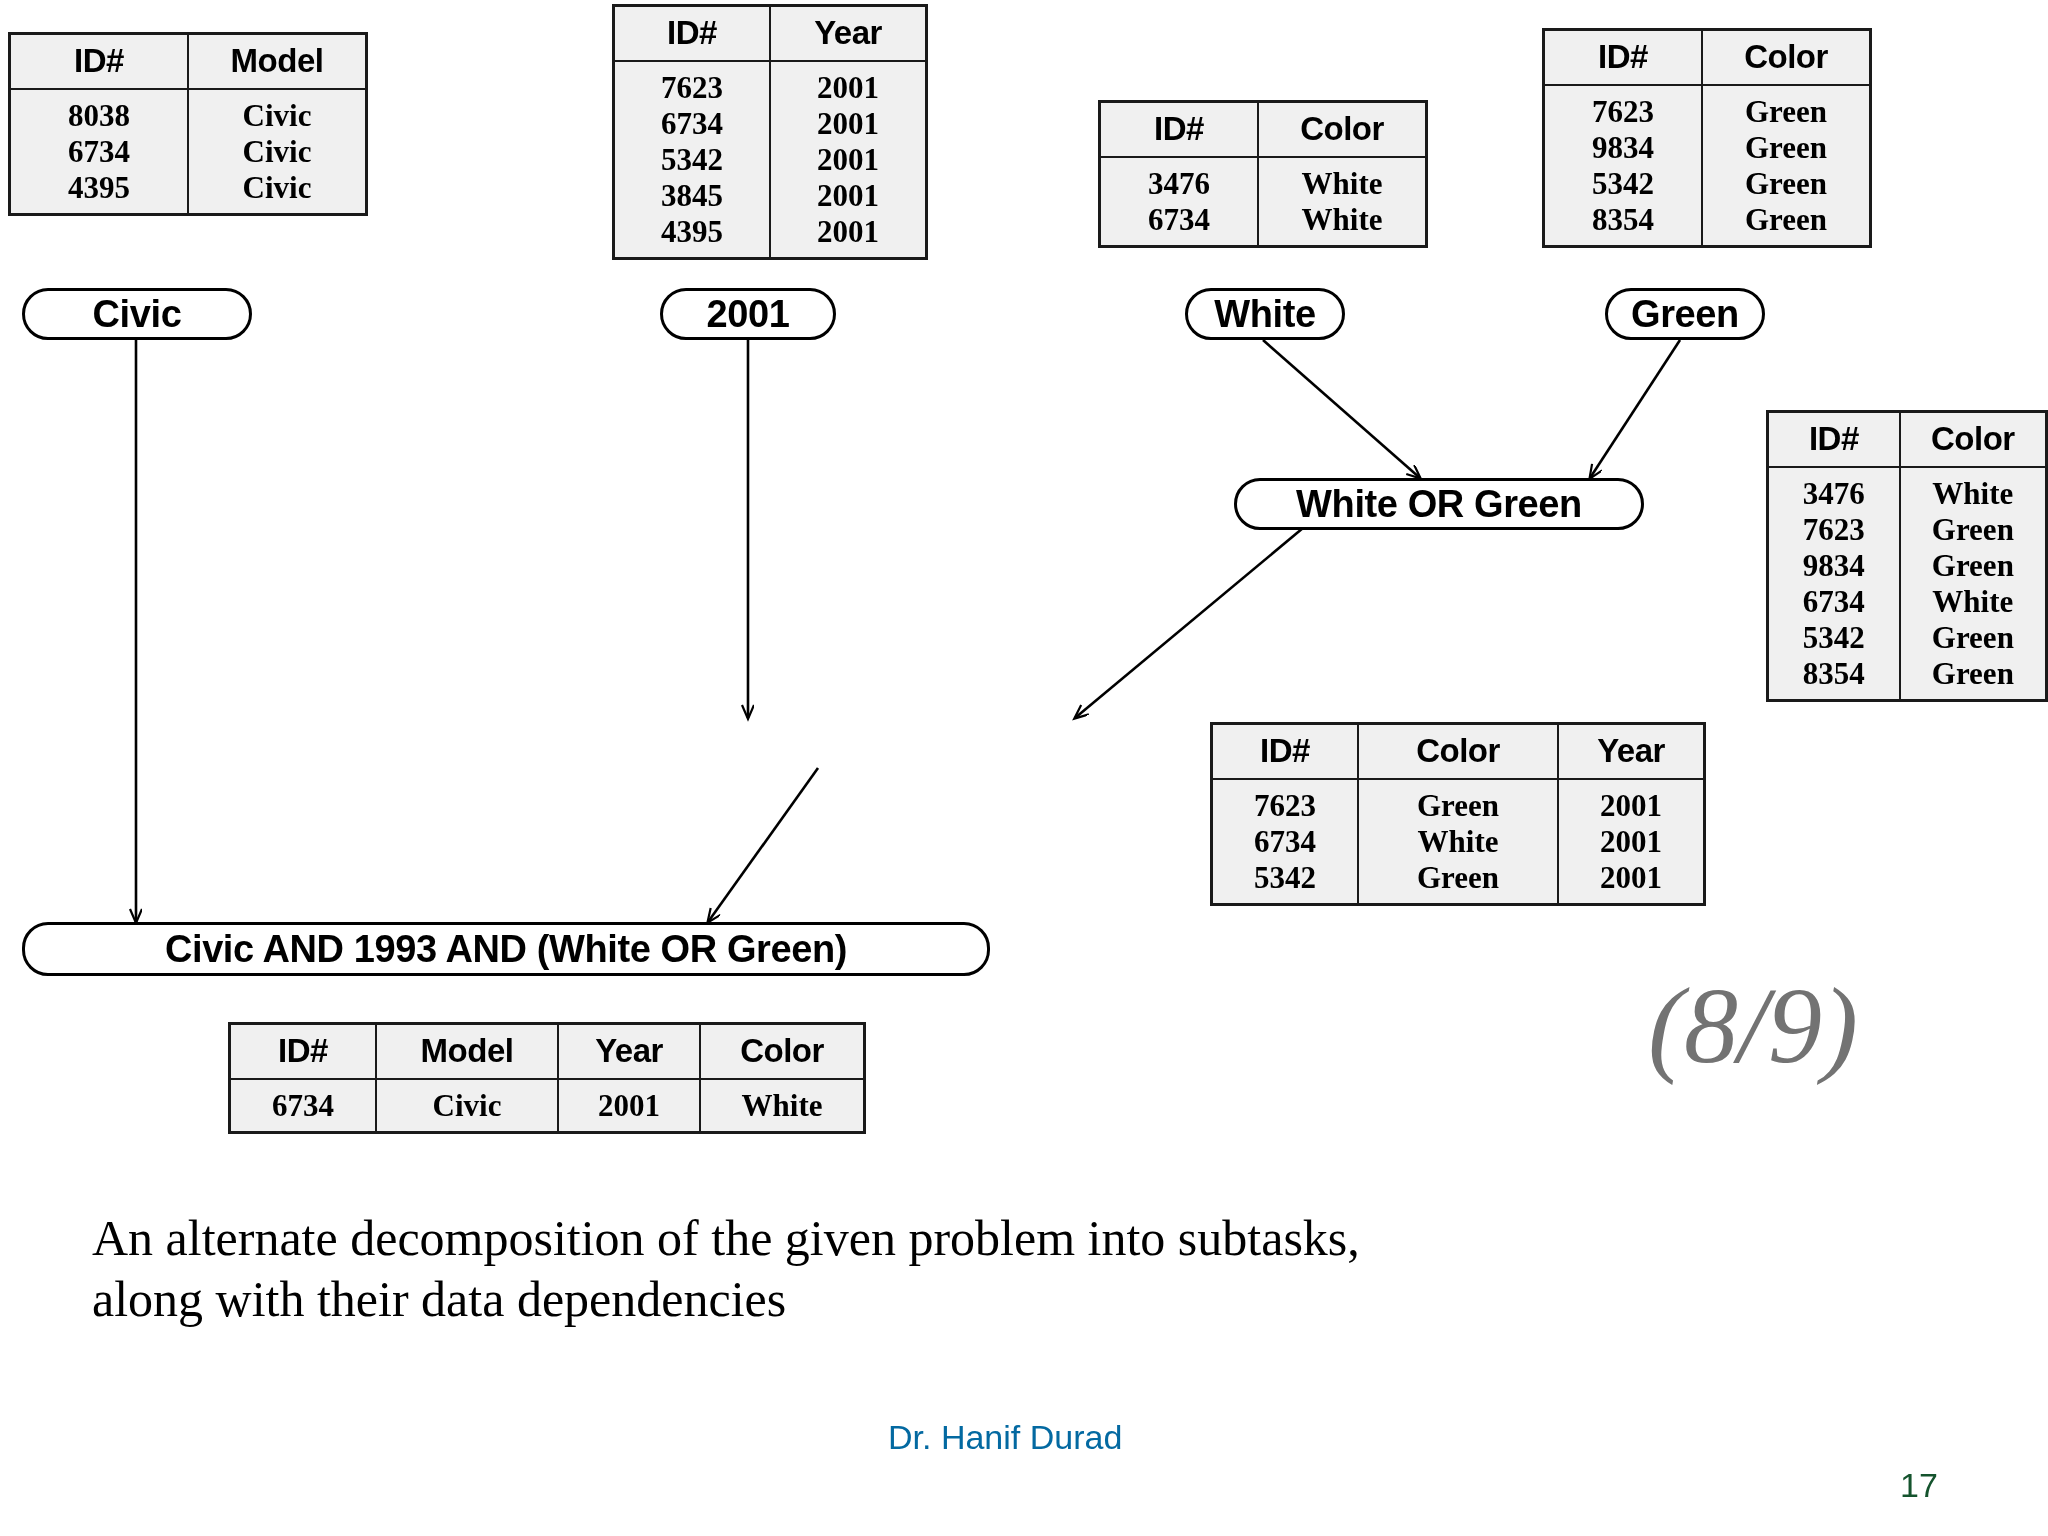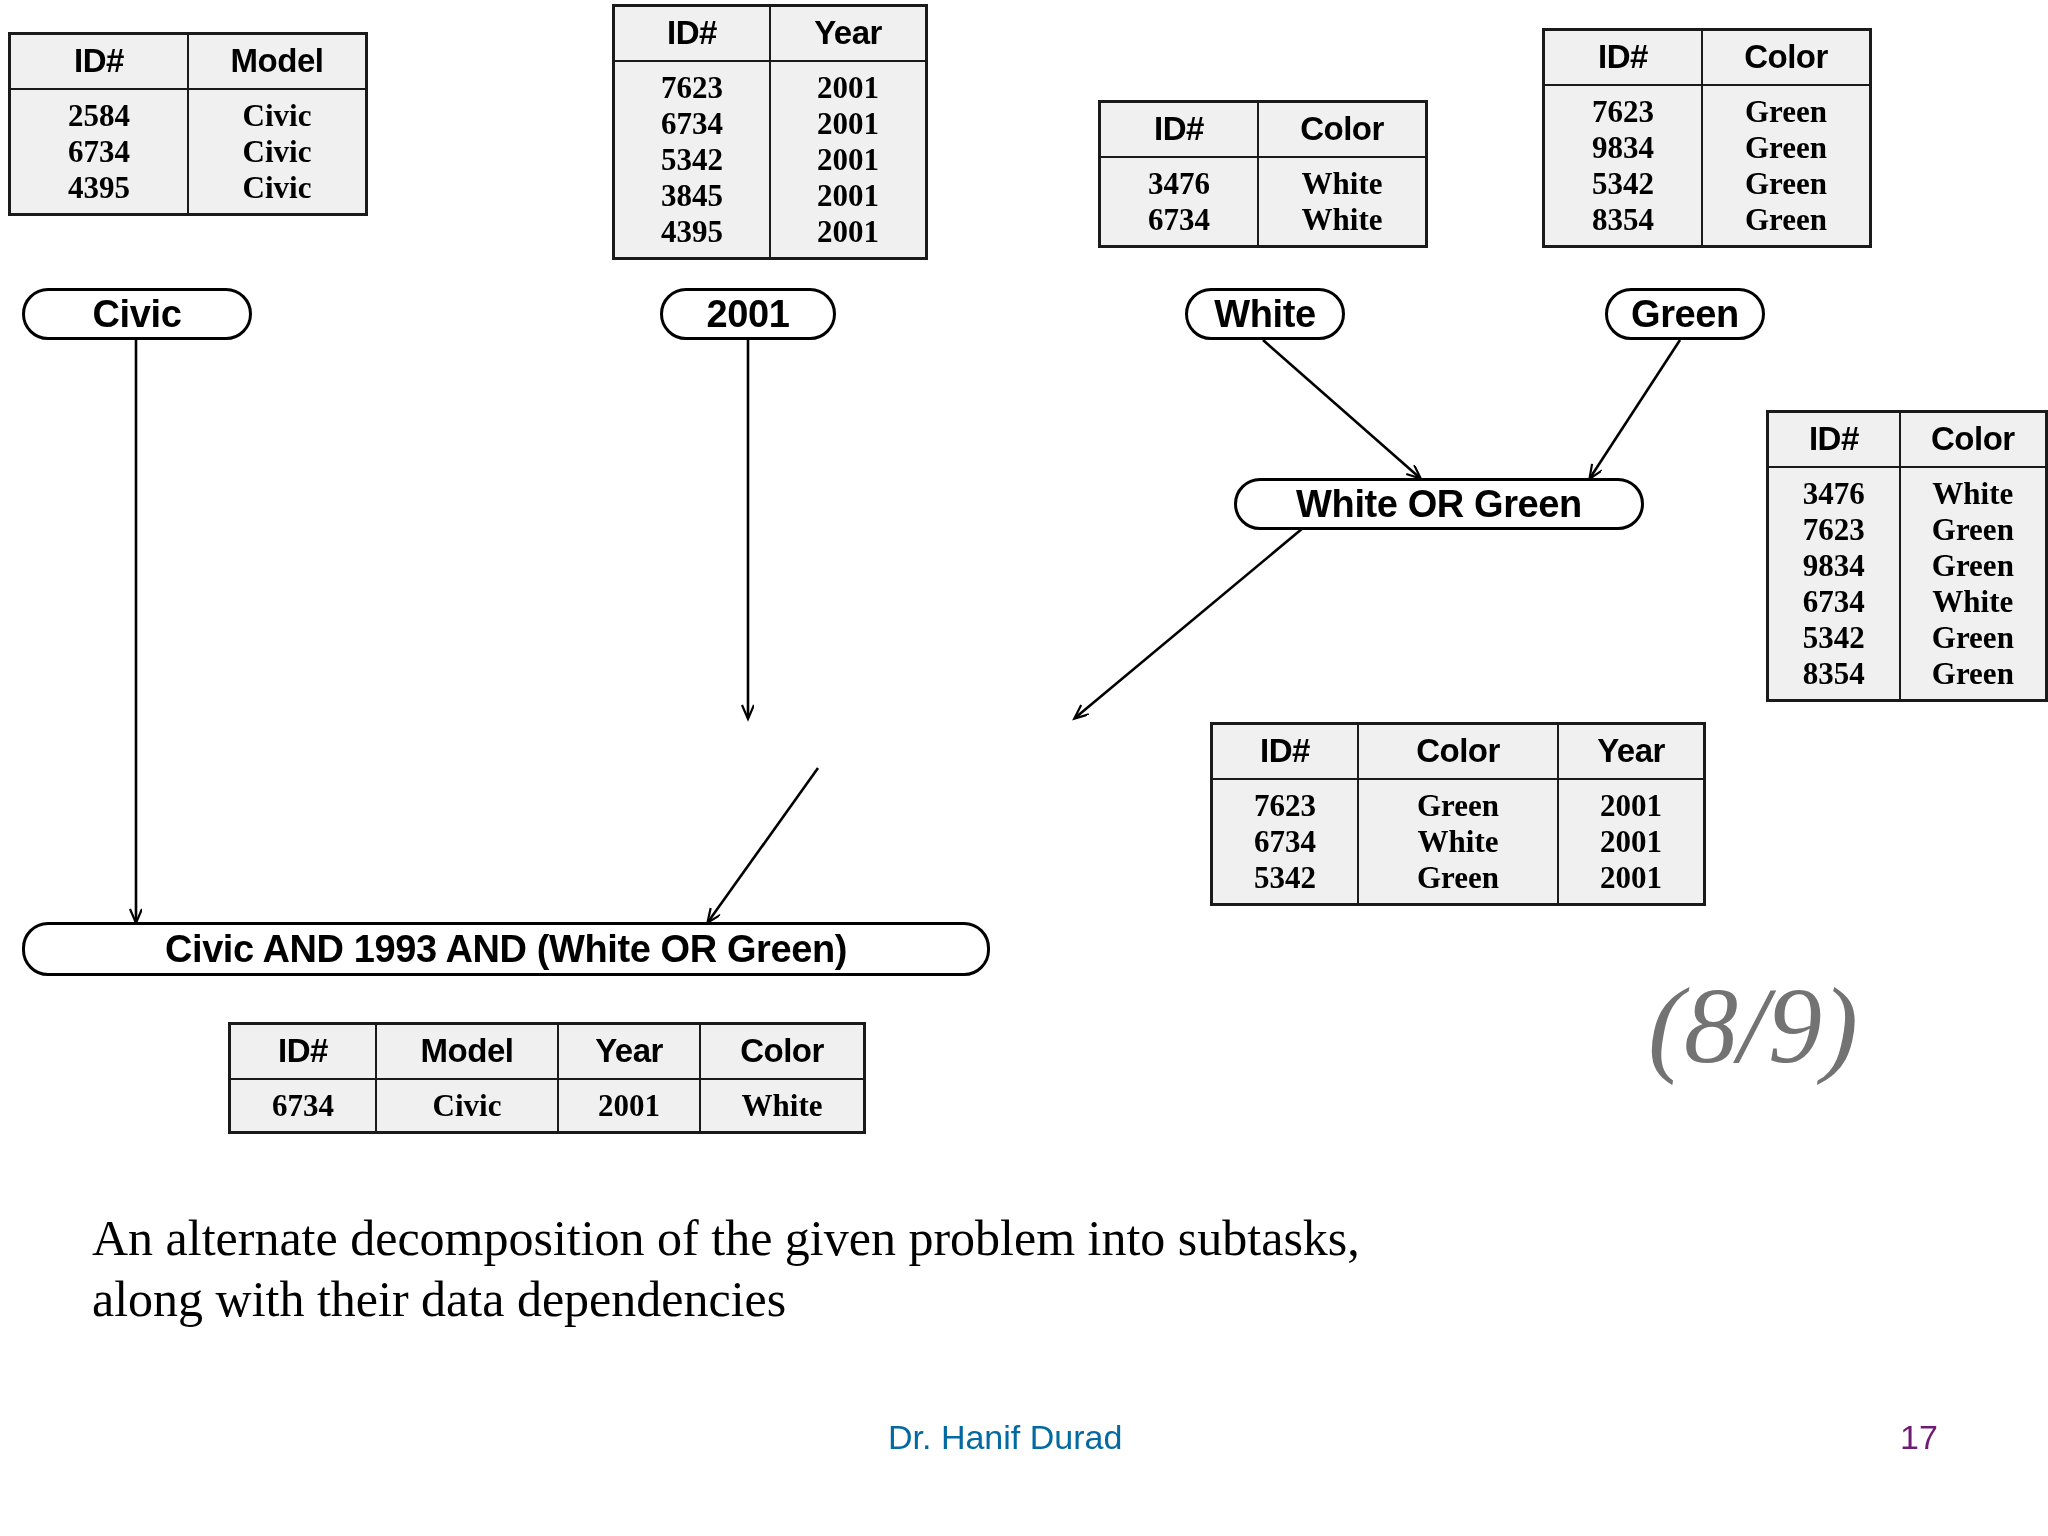--- a/index.html
+++ b/index.html
@@ -101,22 +101,23 @@
     position: absolute;
     font-family: "Liberation Sans", sans-serif;
     font-size: 34px;
     color: #0369a1;
     white-space: nowrap;
   }
   .footer-page {
     position: absolute;
     font-family: "Liberation Sans", sans-serif;
     font-size: 34px;
-    color: #701a75;
+    color: #14532d;
     white-space: nowrap;
+    margin-top: 48px;
   }
 </style>
 </head>
 <body>
 
 <div id="slide">
 
   <svg id="arrows" viewBox="0 0 2048 1536" xmlns="http://www.w3.org/2000/svg">
     <defs>
       <marker id="ah" markerWidth="18" markerHeight="18" refX="14" refY="6" orient="auto" markerUnits="userSpaceOnUse">
@@ -139,21 +140,21 @@
 
   <table class="dtable" style="left:8px; top:32px;">
     <thead>
       <tr>
         <th style="width:148px;">ID#</th>
         <th style="width:148px;">Model</th>
       </tr>
     </thead>
     <tbody>
       <tr>
-        <td>2584</td>
+        <td>8038</td>
         <td>Civic</td>
       </tr>
       <tr>
         <td>6734</td>
         <td>Civic</td>
       </tr>
       <tr>
         <td>4395</td>
         <td>Civic</td>
       </tr>

